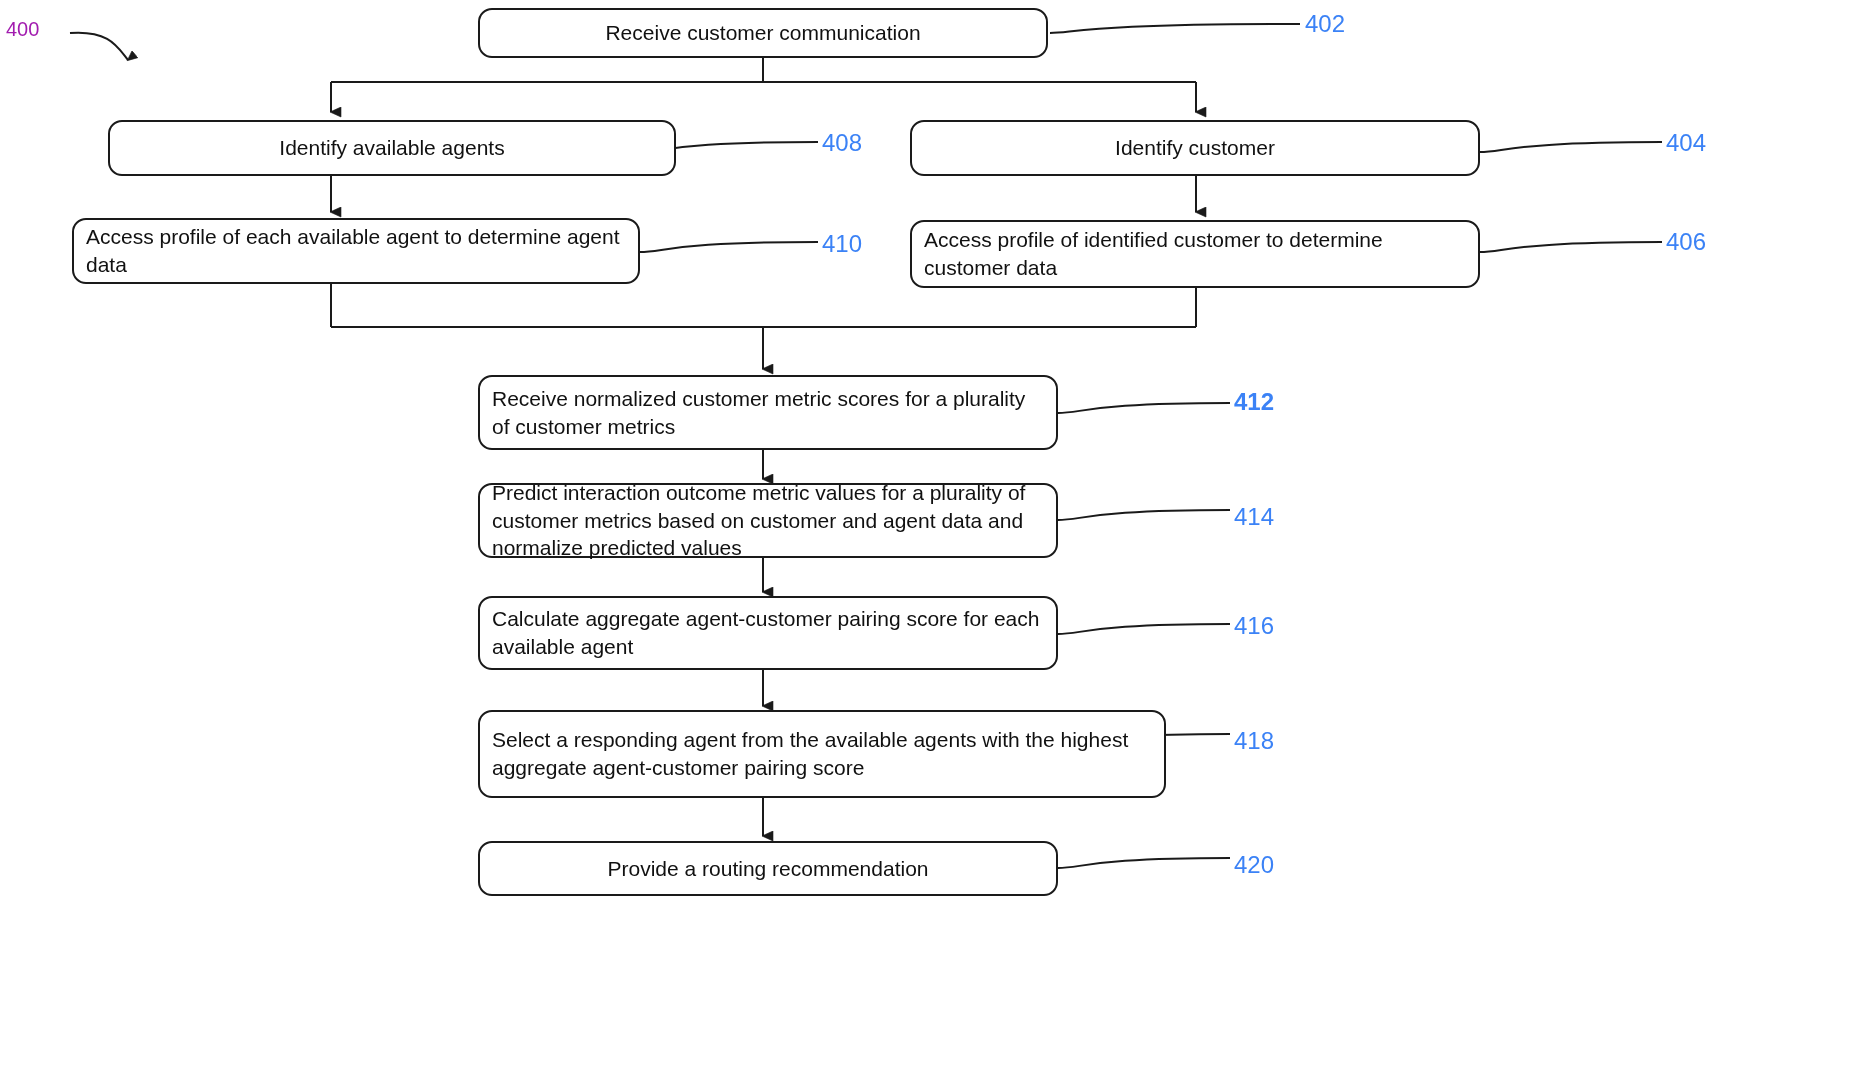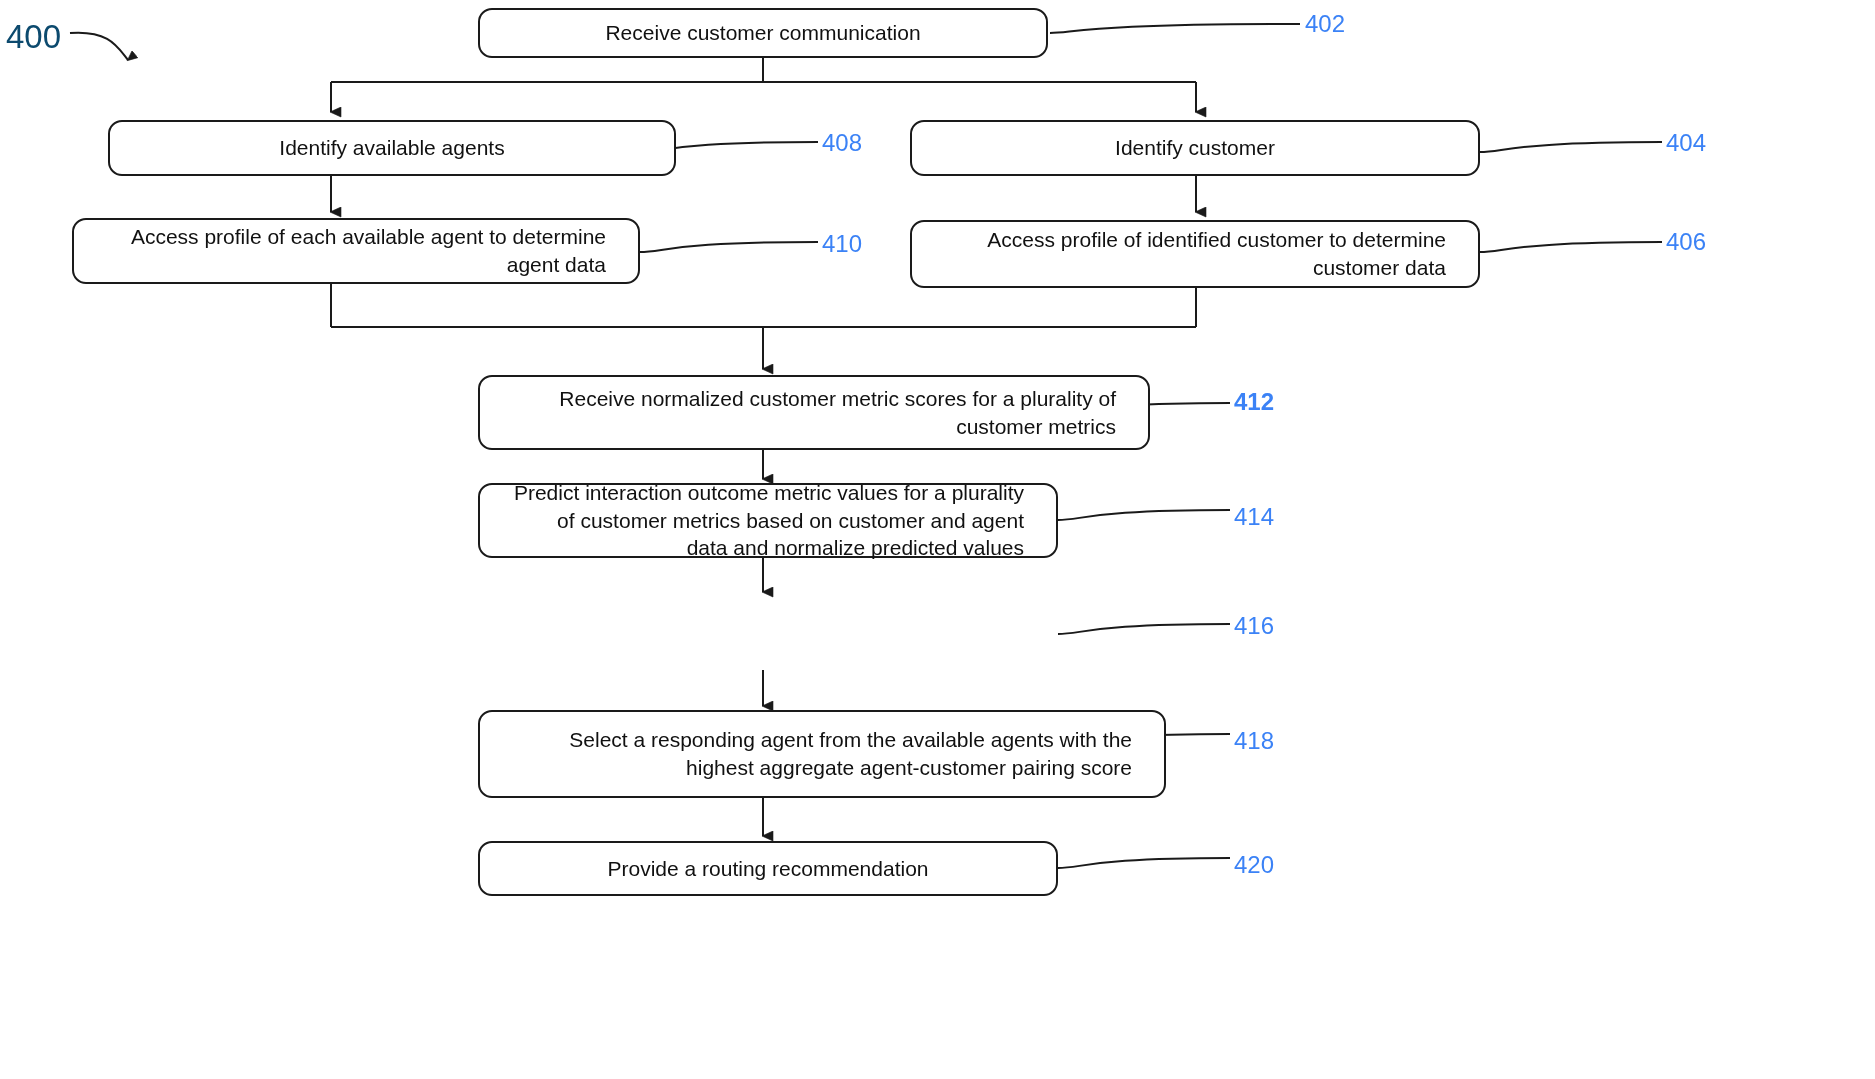--- a/index.html
+++ b/index.html
@@ -17,37 +17,37 @@
   }
   .node {
     position: absolute;
     box-sizing: border-box;
     border: 2px solid #1a1a1a;
     border-radius: 14px;
     background: #ffffff;
     display: flex;
     align-items: center;
     justify-content: center;
-    text-align: right;
+    text-align: left;
     color: #111111;
     font-size: 21px;
     line-height: 1.32;
-    padding: 4px 32px;
+    padding: 4px 12px;
     white-space: pre-line;
   }
   .reflabel {
     position: absolute;
     font-size: 24px;
     color: #3b82f6;
     white-space: nowrap;
   }
   .figlabel {
     position: absolute;
-    font-size: 33px;
-    color: #0c4a6e;
+    font-size: 20px;
+    color: #a21caf;
     white-space: nowrap;
   }
   svg.wires {
     position: absolute;
     left: 0;
     top: 0;
     width: 1875px;
     height: 1079px;
     pointer-events: none;
   }
@@ -114,26 +114,27 @@
 
   <div class="node" style="left:910px; top:120px; width:570px; height:56px;">Identify customer</div>
   <div class="reflabel" style="left:1666px; top:129px;">404</div>
 
   <div class="node" style="left:72px; top:218px; width:568px; height:66px;">Access profile of each available agent to determine agent data</div>
   <div class="reflabel" style="left:822px; top:230px;">410</div>
 
   <div class="node" style="left:910px; top:220px; width:570px; height:68px;">Access profile of identified customer to determine customer data</div>
   <div class="reflabel" style="left:1666px; top:228px;">406</div>
 
-  <div class="node" style="left:478px; top:375px; width:672px; height:75px;">Receive normalized customer metric scores for a plurality of customer metrics</div>
+  <div class="node" style="left:478px; top:375px; width:580px; height:75px;">Receive normalized customer metric scores for a plurality of customer metrics</div>
   <div class="reflabel" style="left:1234px; top:388px;font-weight:bold;">412</div>
 
   <div class="node" style="left:478px; top:483px; width:580px; height:75px;">Predict interaction outcome metric values for a plurality of customer metrics based on customer and agent data and normalize predicted values</div>
   <div class="reflabel" style="left:1234px; top:503px;">414</div>
 
+  <div class="node" style="left:478px; top:596px; width:580px; height:74px;">Calculate aggregate agent-customer pairing score for each available agent</div>
   <div class="reflabel" style="left:1234px; top:612px;">416</div>
 
   <div class="node" style="left:478px; top:710px; width:688px; height:88px;">Select a responding agent from the available agents with the highest aggregate agent-customer pairing score</div>
   <div class="reflabel" style="left:1234px; top:727px;">418</div>
 
   <div class="node" style="left:478px; top:841px; width:580px; height:55px;">Provide a routing recommendation</div>
   <div class="reflabel" style="left:1234px; top:851px;">420</div>
 
 </div>
 

